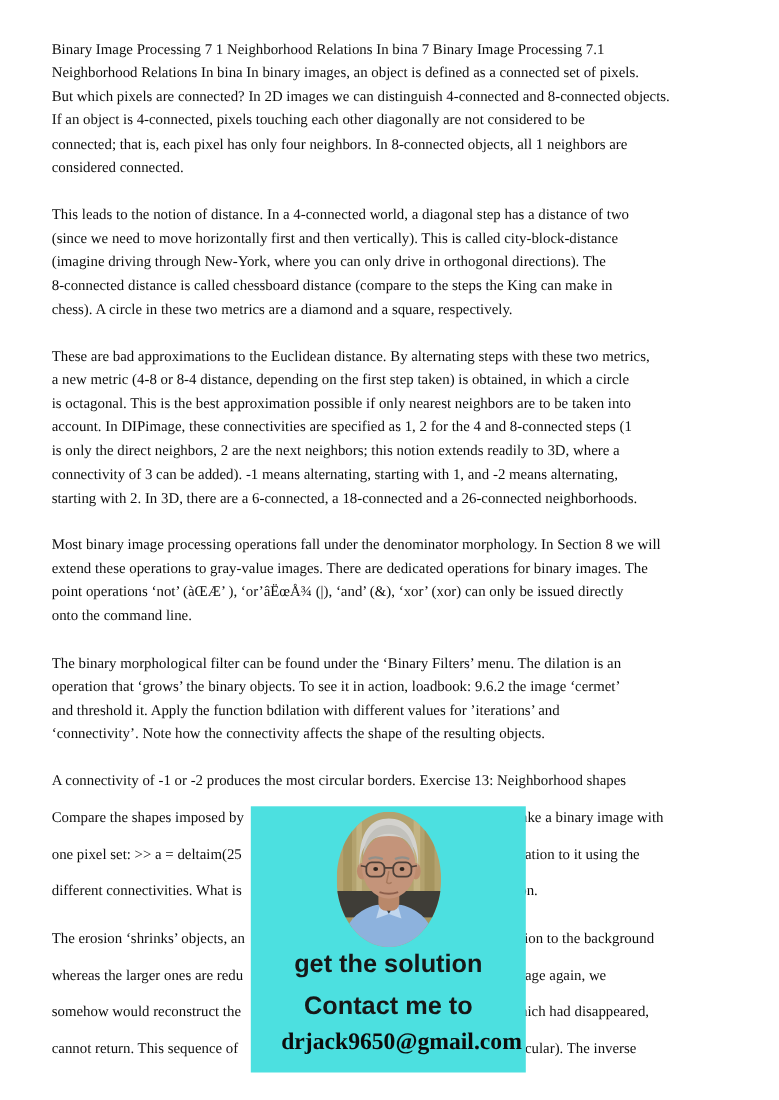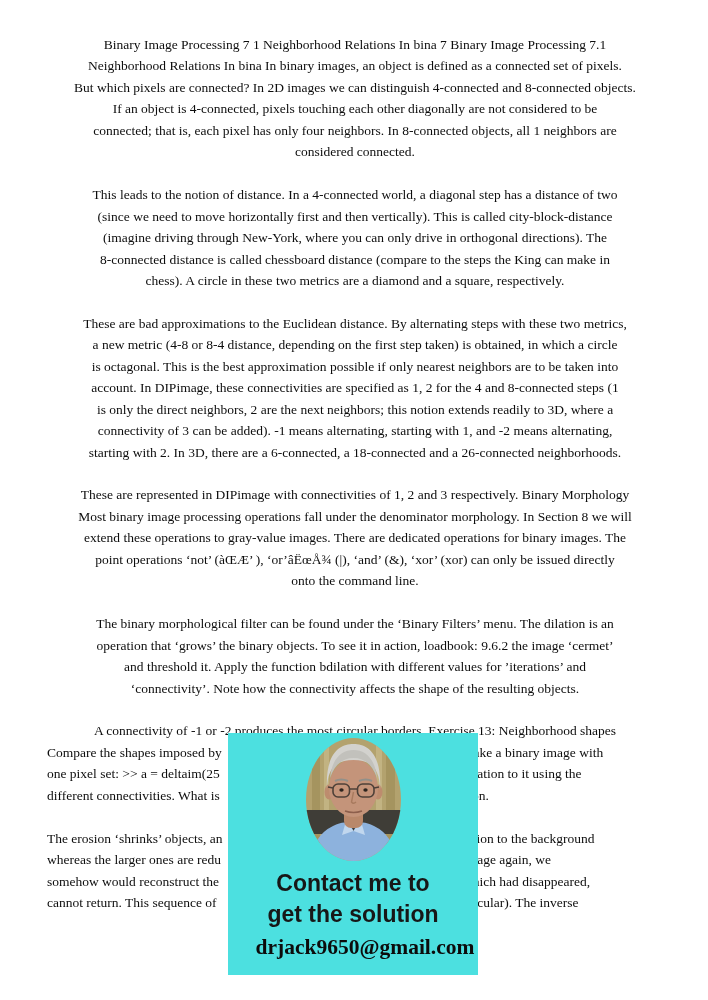--- a/index.html
+++ b/index.html
@@ -18,22 +18,22 @@
     position: absolute;
     left: 47px;
     top: 34px;
     width: 616px;
     font-size: 13.5px;
     line-height: 21.45px;
     color: #0d0d0d;
     z-index: 1;
   }
   .para { margin: 0 0 21.45px 0; }
-  .line { white-space: nowrap; text-align: center; }
-  .split-line { position: relative; height: 21.45px; white-space: nowrap; }
+  .line { white-space: nowrap; }
+  .split-line { position: relative; height: 21.45px; white-space: nowrap; margin-top: 12px; }
   .frag-right {
     position: absolute;
     left: 416px;
     top: 0;
     white-space: nowrap;
     text-align: right;
   }
   .contact-card {
     position: absolute;
     left: 228px;
@@ -97,21 +97,20 @@
     <div class="line">These are bad approximations to the Euclidean distance. By alternating steps with these two metrics,</div>
     <div class="line">a new metric (4-8 or 8-4 distance, depending on the first step taken) is obtained, in which a circle</div>
     <div class="line">is octagonal. This is the best approximation possible if only nearest neighbors are to be taken into</div>
     <div class="line">account. In DIPimage, these connectivities are specified as 1, 2 for the 4 and 8-connected steps (1</div>
     <div class="line">is only the direct neighbors, 2 are the next neighbors; this notion extends readily to 3D, where a</div>
     <div class="line">connectivity of 3 can be added). -1 means alternating, starting with 1, and -2 means alternating,</div>
     <div class="line">starting with 2. In 3D, there are a 6-connected, a 18-connected and a 26-connected neighborhoods.</div>
   </div>
 
   <div class="para">
-    <div class="line">These are represented in DIPimage with connectivities of 1, 2 and 3 respectively. Binary Morphology</div>
     <div class="line">Most binary image processing operations fall under the denominator morphology. In Section 8 we will</div>
     <div class="line">extend these operations to gray-value images. There are dedicated operations for binary images. The</div>
     <div class="line">point operations ‘not’ (àŒÆ’ ), ‘or’âËœÅ¾ (|), ‘and’ (&amp;), ‘xor’ (xor) can only be issued directly</div>
     <div class="line">onto the command line.</div>
   </div>
 
   <div class="para">
     <div class="line">The binary morphological filter can be found under the ‘Binary Filters’ menu. The dilation is an</div>
     <div class="line">operation that ‘grows’ the binary objects. To see it in action, loadbook: 9.6.2 the image ‘cermet’</div>
     <div class="line">and threshold it. Apply the function bdilation with different values for ’iterations’ and</div>
@@ -190,16 +189,16 @@
       <path d="M27,50 L22,49 M68,50 L73,49" stroke="#4e4038" stroke-width="1.4"></path>
 
       <ellipse cx="35.5" cy="52" rx="2.2" ry="1.8" fill="#2d241e"></ellipse>
       <ellipse cx="59.5" cy="52" rx="2.2" ry="1.8" fill="#2d241e"></ellipse>
 
       <path d="M47.5,54 L45.5,64 Q47.5,66.5 50,64" stroke="#a87a5e" stroke-width="1.4" fill="none"></path>
 
       <path d="M39,73 Q47.5,76 56,73" stroke="#8d5f4c" stroke-width="1.6" fill="none"></path>
     </svg>
   </div>
+  <div class="contact-title">get the solution</div>
   <div class="contact-title first">Contact me to</div>
-  <div class="contact-title">get the solution</div>
   <div class="contact-email">drjack9650@gmail.com</div>
 </div>
 
 </body></html>

